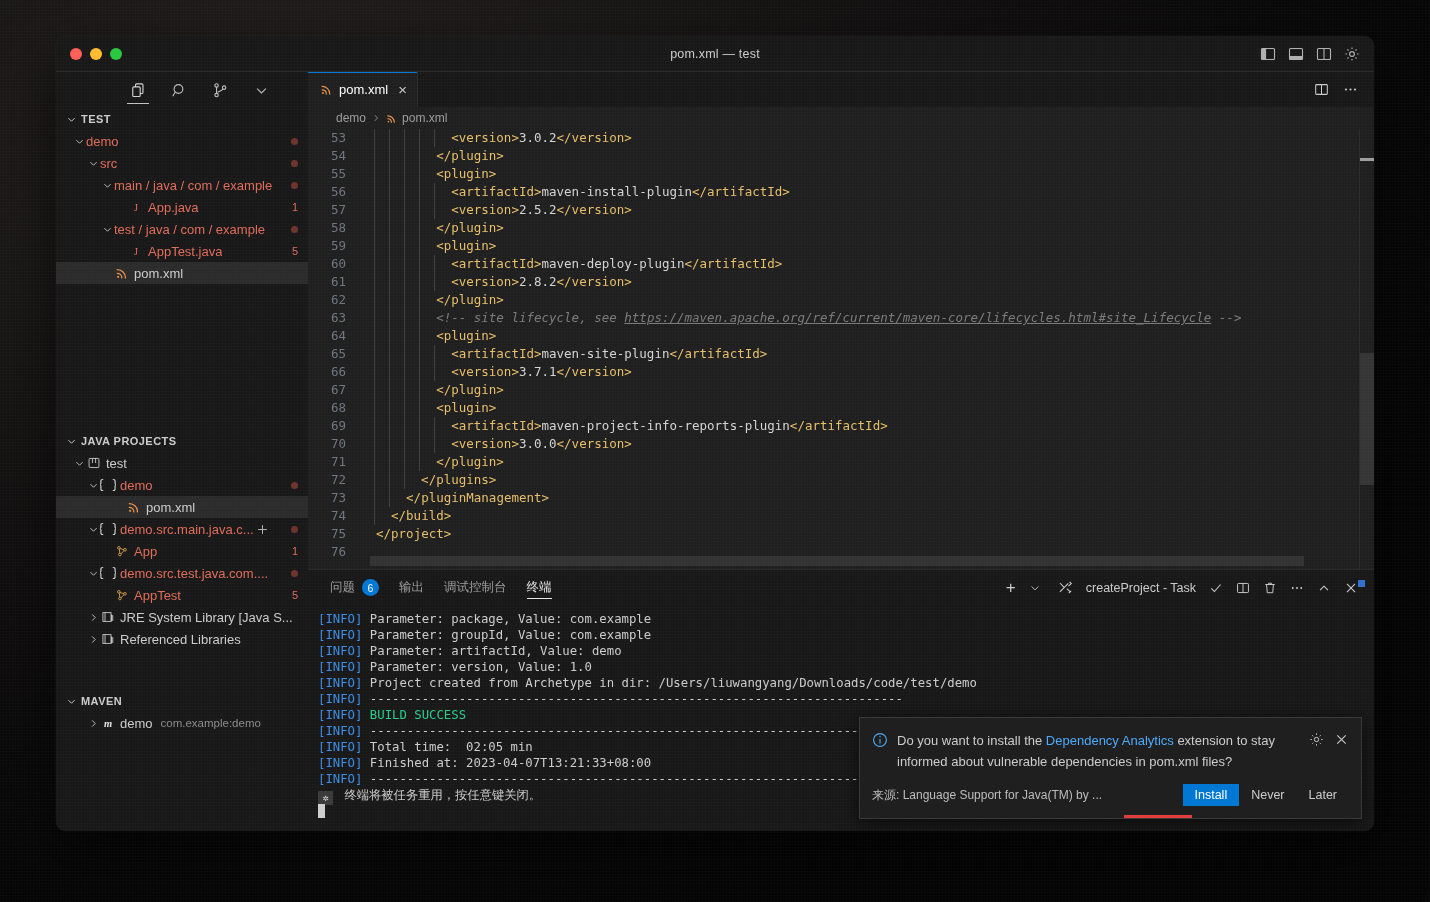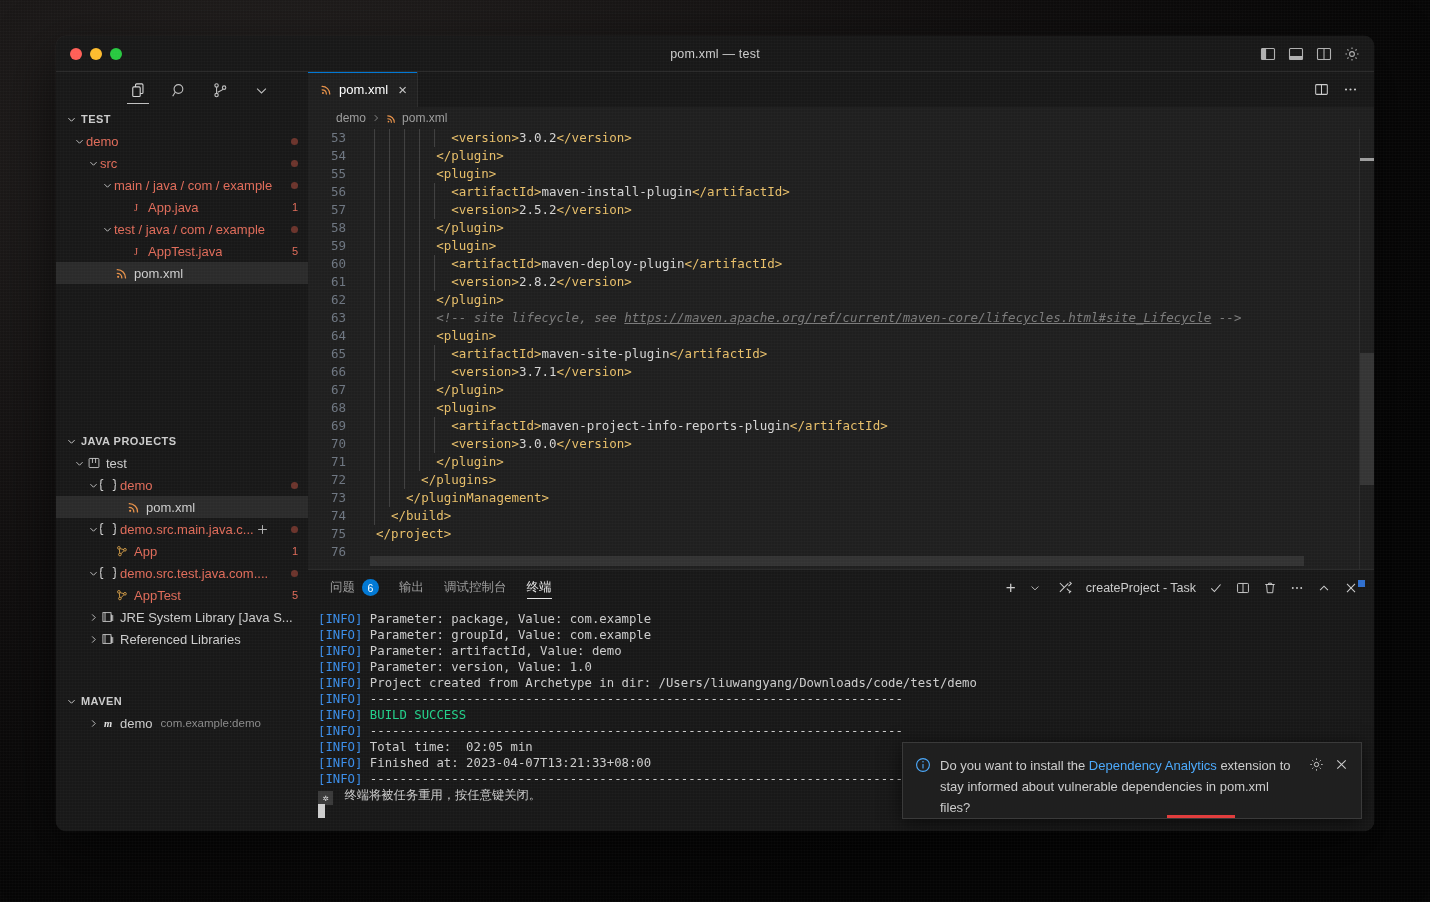--- a/index.html
+++ b/index.html
@@ -175,21 +175,21 @@
   .ok { color: #23d18b; }
   .star-box {
     display:inline-flex; align-items:center; justify-content:center;
     width:15px; height:14px; background:#3a3a3a; color:#e0e0e0;
     font-size:10px; vertical-align:-2px; margin-right:4px;
   }
   .caret { display:inline-block; width:7px; height:14px; background:#cccccc; vertical-align:-3px; }
   .term-marker { position:absolute; right:9px; top:10px; width:7px; height:7px; background:#2f6fce; }
   
   .notif {
-    position: absolute; right: 12px; bottom: 12px; width: 460px;
+    position: absolute; right: 12px; bottom: 12px; width: 503px;
     background: #1f1f1f; border: 1px solid #3a3a3a;
     box-shadow: 0 4px 18px rgba(0,0,0,.6);
     padding: 12px 12px 0 12px; z-index: 20;
   }
   .notif-top { display: flex; gap: 9px; }
   .ibadge { flex:none; width:16px; height:16px; margin-top:2px; }
   .notif-msg { font-size: 13px; color: #cccccc; line-height: 21px; flex:1; }
   .notif-link { color: #4daafc; }
   .notif-icons { display:flex; gap:10px; align-items:flex-start; margin-top:2px; }
   .notif-foot { display:flex; align-items:center; margin: 12px -12px 0 -12px; padding: 0 12px 12px 12px; }
@@ -718,19 +718,25 @@
                 </svg>
               </span>
               <span>
                 <svg width="15" height="15" viewBox="0 0 16 16" fill="none" stroke="#cccccc" stroke-width="1.15">
                       <line x1="3.5" y1="3.5" x2="12.5" y2="12.5"></line>
                       <line x1="12.5" y1="3.5" x2="3.5" y2="12.5"></line>
                     </svg>
               </span>
             </div>
           </div>
+          <div class="notif-foot">
+            <span class="src">来源: Language Support for Java(TM) by ...</span>
+            <button class="nbtn primary">Install</button>
+            <button class="nbtn">Never</button>
+            <button class="nbtn">Later</button>
+          </div>
           <div class="red-underline"></div>
         </div>
       </div>
     </div>
   </div>
 </div>
 </div>
 
 </body></html>

